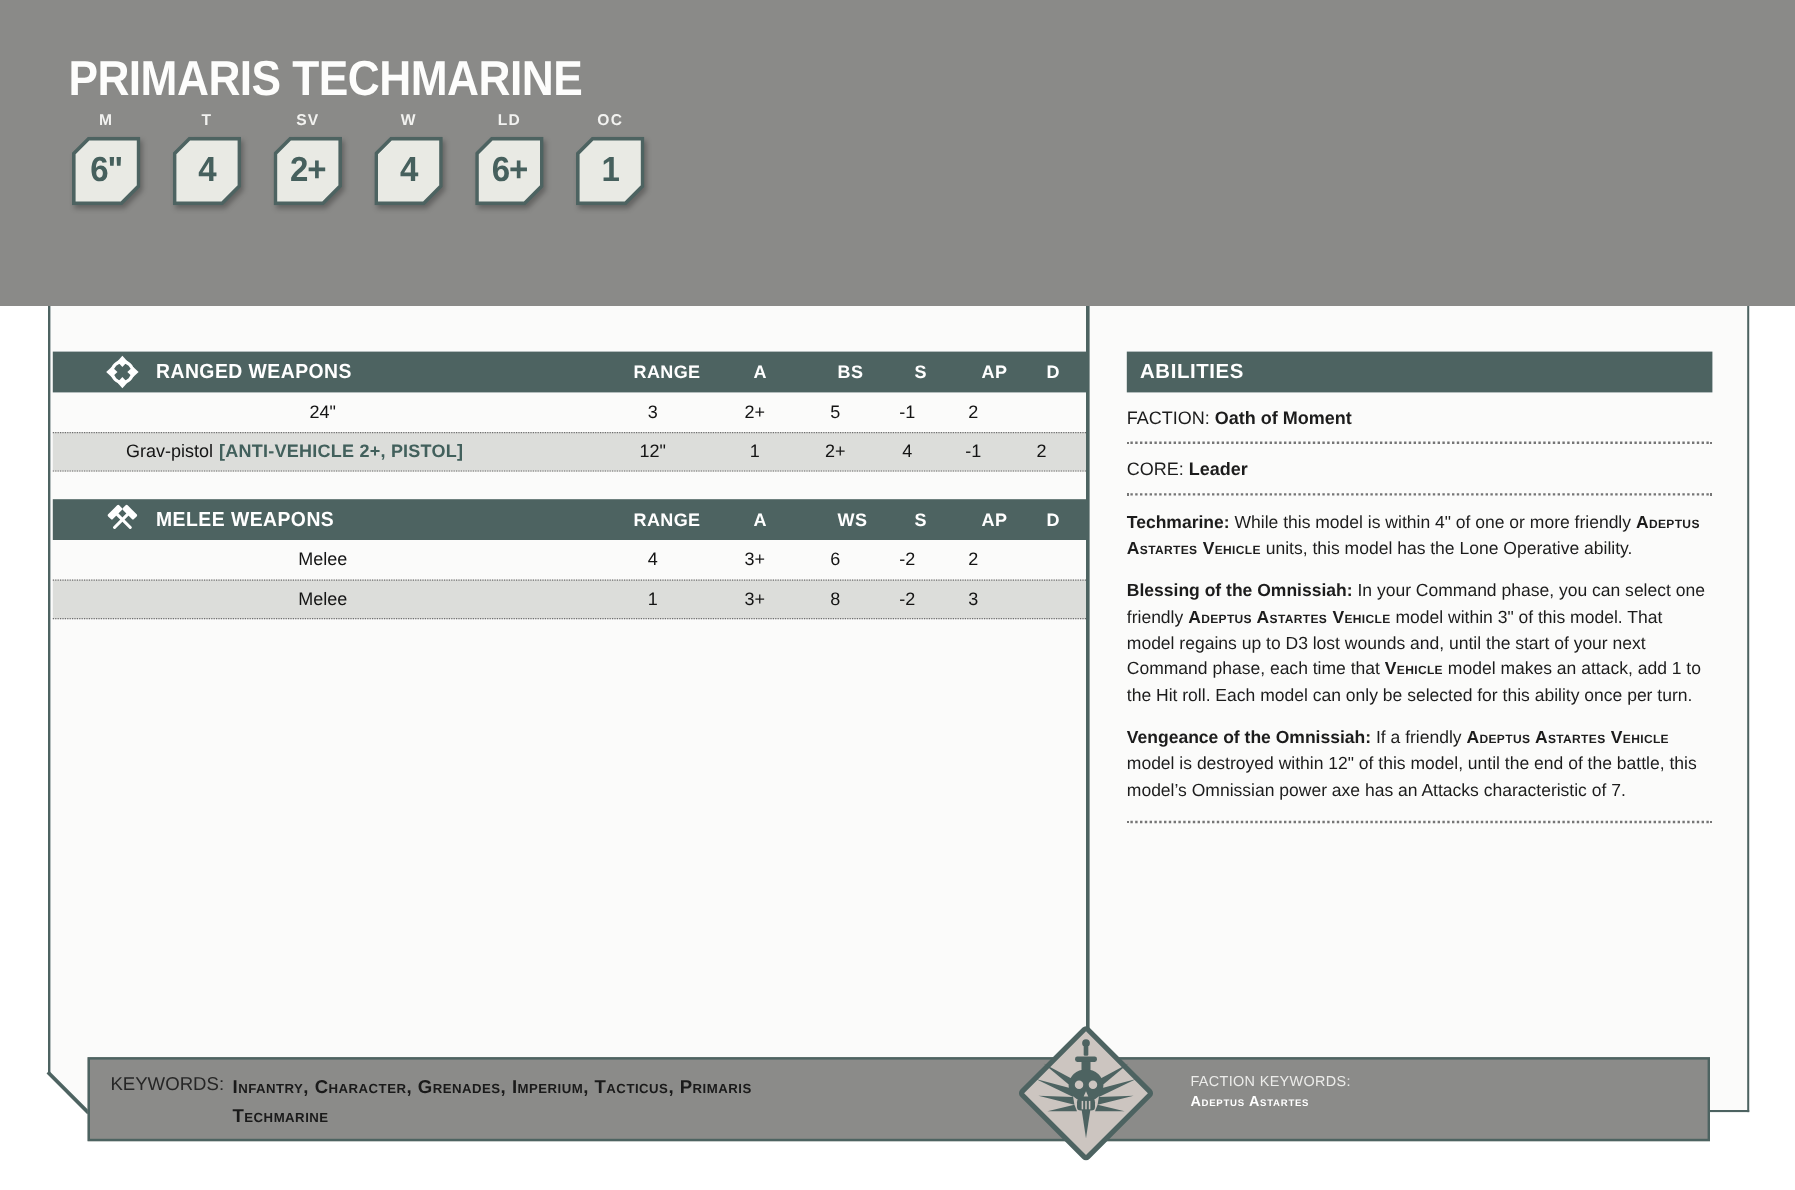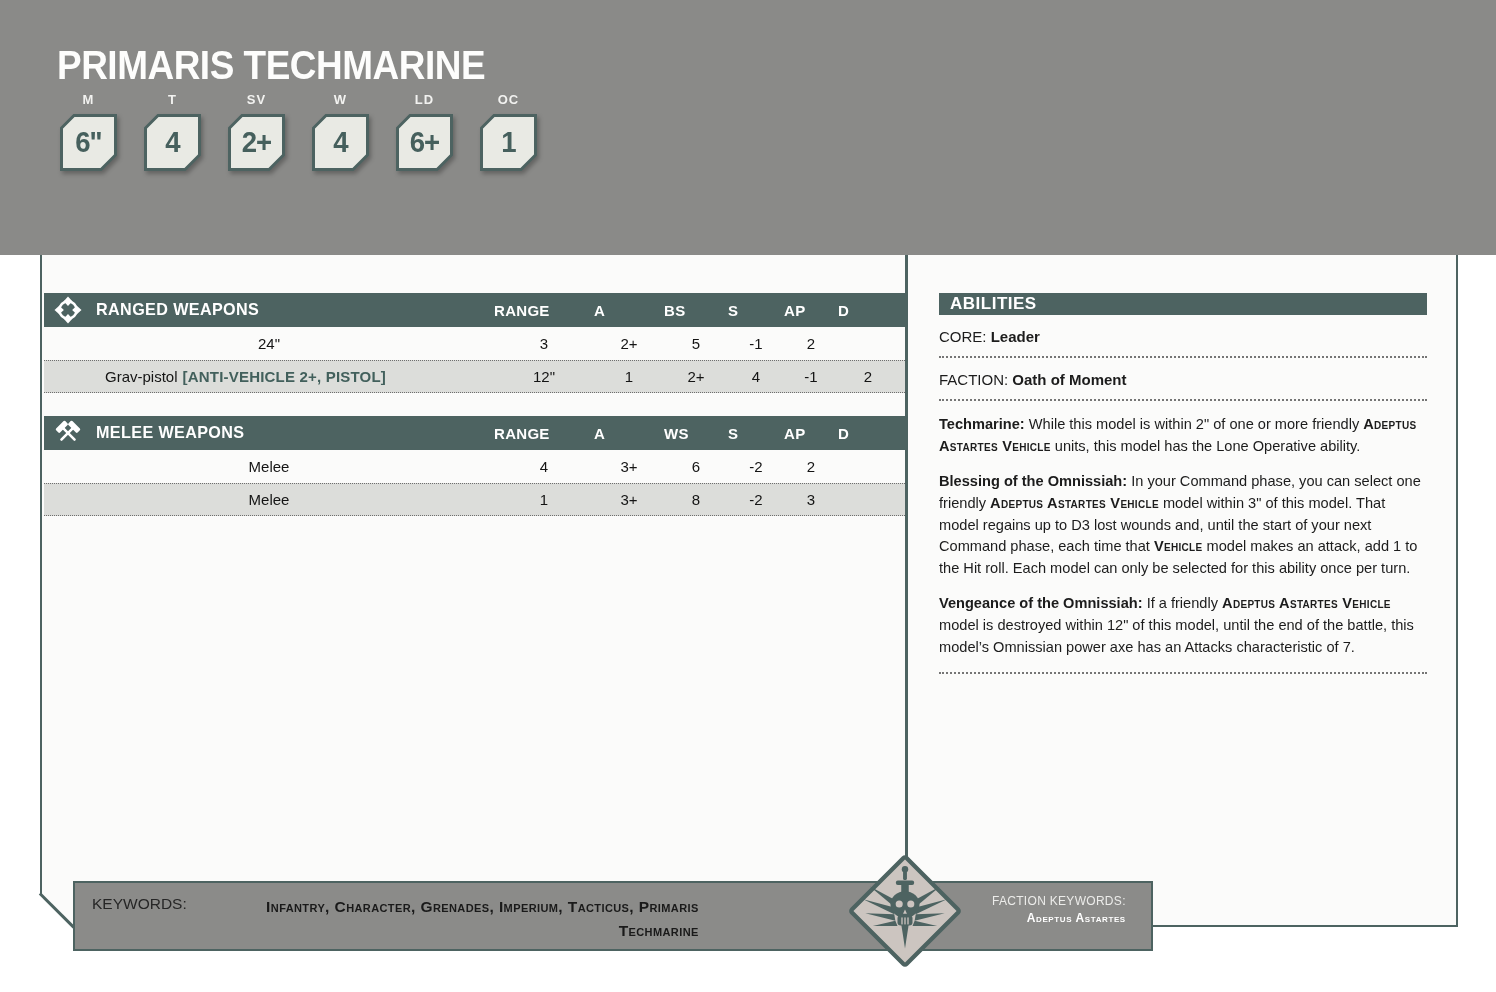--- a/index.html
+++ b/index.html
@@ -23,47 +23,47 @@
           clip-path:polygon(0 0, 100% 0, 100% 100%, 33px 100%, 0 calc(100% - 33px)); }
   .chamfer-line { position:absolute; left:33px; top:909px; width:48px; height:2.5px; background:#4d6361;
                   transform:rotate(45deg); }
   .divider { position:absolute; left:905px; top:255px; width:3px; height:626px; background:#4d6361; }
 
   
   .wtable { position:absolute; left:2px; width:861px; }
   .wtable.ranged { top:38px; }
   .wtable.melee  { top:161px; }
   .thead { display:grid; grid-template-columns:450px 100px 70px 64px 56px 54px 60px;
-           align-items:center; background:#4d6361; height:34px; color:#ffffff; }
+           align-items:center; background:#4d6361; height:34px; color:#ffffff;padding-left:34px; }
   .thead-name { display:flex; align-items:center; gap:13px; padding-left:9px;
                 font-weight:700; font-size:17px; letter-spacing:0.4px; }
   .thead-name .ttl { transform:scaleX(0.95); transform-origin:left center; white-space:nowrap; }
   .col { text-align:left; font-weight:700; font-size:15px; letter-spacing:0.3px; }
   .wrow { display:grid; grid-template-columns:450px 100px 70px 64px 56px 54px 60px;
           align-items:center; height:33px; font-size:15px; color:#141414; }
   .wrow.shaded { background:#dcddda; border-top:1.6px dotted #6e6e6e; border-bottom:1.6px dotted #6e6e6e; }
   .wname { padding-left:61px; white-space:nowrap; }
   .wtag { font-size:15px; font-weight:700; color:#42605c; letter-spacing:0.2px; margin-left:5px; }
   .cell { text-align:center; }
 
   
   .abilities { position:absolute; left:897px; top:38px; width:488px; color:#1c1c1c; }
-  .ab-head { height:22px; background:#4d6361; color:#ffffff; font-weight:700; font-size:17px;
+  .ab-head { height:34px; background:#4d6361; color:#ffffff; font-weight:700; font-size:17px;
              letter-spacing:0.5px; display:flex; align-items:center; padding-left:11px; }
   .ab-line { font-size:15px; padding:13px 0 11px 0; border-bottom:2px dotted #757575; }
   .ab-line .lbl { color:#1c1c1c; }
   .ab-line .val { font-weight:700; }
   .ab-para { font-size:14.6px; line-height:1.5; margin-top:13px; }
   .ab-end { border-bottom:2px dotted #757575; margin-top:13px; }
   .b { font-weight:700; }
   .kw { font-weight:700; font-variant:small-caps; letter-spacing:0.3px; }
 
   
-  .kbar { position:absolute; left:73px; top:881px; width:1080px; height:70px; background:#8b8b89;
-          border:2.5px solid #4d6361;text-align:right; }
+  .kbar { position:absolute; left:73px; top:881px; width:1352px; height:70px; background:#8b8b89;
+          border:2.5px solid #4d6361; }
   .kbar-left { position:absolute; left:17px; top:12px; display:flex; align-items:flex-start; font-size:15.5px; }
   .kbar-left .klabel { color:#262626; margin-right:7px; white-space:nowrap; }
   .kbar-left .kvalue { font-weight:700; font-variant:small-caps; letter-spacing:0.4px; color:#1a1a1a;
                        max-width:505px; line-height:1.55; }
   .kbar-right { position:absolute; left:917px; top:10px; font-size:12px; line-height:1.45; }
   .kbar-right .fklabel { color:#ececea; letter-spacing:0.3px; }
   .kbar-right .fkvalue { color:#ffffff; font-weight:700; font-variant:small-caps; letter-spacing:0.6px; }
   .fdiamond { position:absolute; left:846px; top:852px; width:118px; height:118px; }
 </style>
 </head>
@@ -211,28 +211,28 @@
       <div class="cell">3+</div>
       <div class="cell">8</div>
       <div class="cell">-2</div>
       <div class="cell">3</div>
     </div>
   </div>
 
   <div class="abilities">
     <div class="ab-head">ABILITIES</div>
     <div class="ab-line">
+      <span class="lbl">FACTION:</span>
+      <span class="val">Oath of Moment</span>
+    </div>
+    <div class="ab-line">
       <span class="lbl">CORE:</span>
       <span class="val">Leader</span>
     </div>
-    <div class="ab-line">
-      <span class="lbl">FACTION:</span>
-      <span class="val">Oath of Moment</span>
-    </div>
-    <div class="ab-para"><span class="b">Techmarine: </span><span>While this model is within 2" of one or more friendly </span><span class="kw">Adeptus Astartes Vehicle</span><span> units, this model has the Lone Operative ability.</span></div>
+    <div class="ab-para"><span class="b">Techmarine: </span><span>While this model is within 4" of one or more friendly </span><span class="kw">Adeptus Astartes Vehicle</span><span> units, this model has the Lone Operative ability.</span></div>
     <div class="ab-para"><span class="b">Blessing of the Omnissiah: </span><span>In your Command phase, you can select one friendly </span><span class="kw">Adeptus Astartes Vehicle</span><span> model within 3" of this model. That model regains up to D3 lost wounds and, until the start of your next Command phase, each time that </span><span class="kw">Vehicle</span><span> model makes an attack, add 1 to the Hit roll. Each model can only be selected for this ability once per turn.</span></div>
     <div class="ab-para"><span class="b">Vengeance of the Omnissiah: </span><span>If a friendly </span><span class="kw">Adeptus Astartes Vehicle</span><span> model is destroyed within 12" of this model, until the end of the battle, this model’s Omnissian power axe has an Attacks characteristic of 7.</span></div>
     <div class="ab-end"></div>
   </div>
 </div>
 
 <div class="divider"></div>
 
 <div class="chamfer-line"></div>
 

